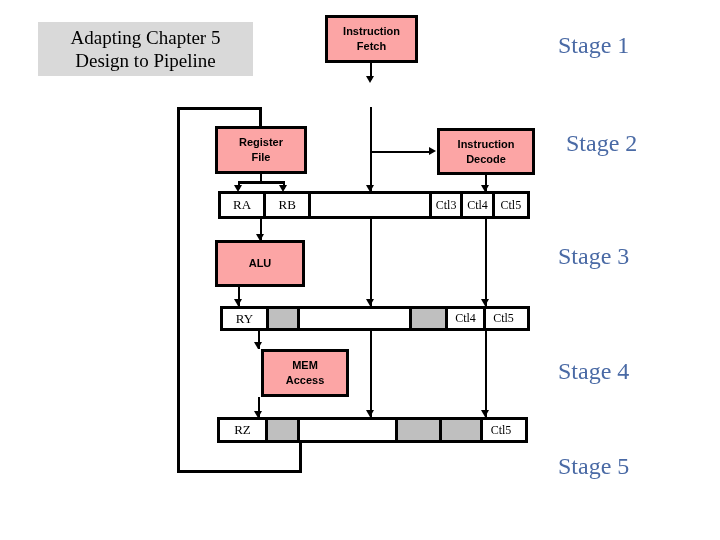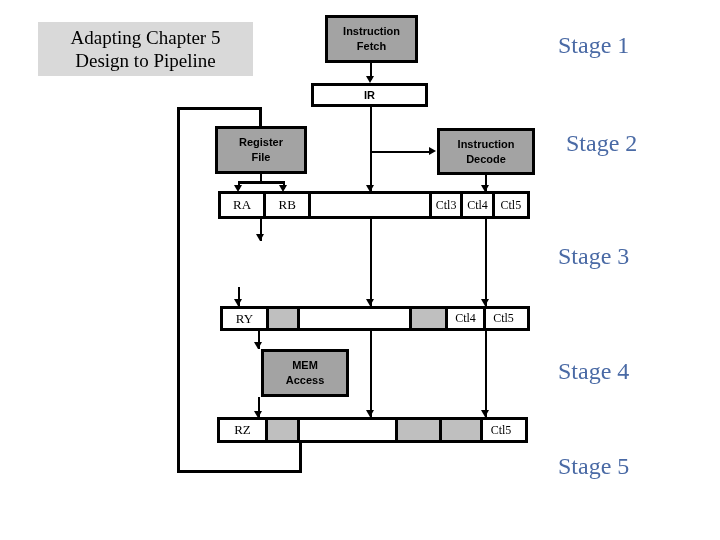--- a/index.html
+++ b/index.html
@@ -21,21 +21,21 @@
   
   .stage-label{
     position:absolute;
     font-family:"Liberation Serif", serif;
     font-size:24px;color:#4a6aa5;white-space:nowrap;
   }
 
   
   .pbox{
     position:absolute;box-sizing:border-box;
-    background:#a3a3a3;border:3px solid #000;
+    background:#fca5a5;border:3px solid #000;
     display:flex;flex-direction:column;align-items:center;justify-content:center;
     font-family:"Liberation Sans", sans-serif;
     font-weight:bold;font-size:11px;color:#000;line-height:1.35;text-align:center;
   }
   .pbox span{display:block;white-space:nowrap;}
 
   
   .irbox{
     position:absolute;box-sizing:border-box;background:#fff;border:3px solid #000;
     display:flex;align-items:center;justify-content:center;
@@ -141,34 +141,34 @@
   <div class="arrowhead" style="left:366px;top:410px;"></div>
 
   <div class="wire vline" style="left:485px;top:331px;height:86px;"></div>
   <div class="arrowhead" style="left:481px;top:410px;"></div>
 
   <div class="pbox" style="left:325px;top:15px;width:93px;height:48px;">
     <span>Instruction</span>
     <span>Fetch</span>
   </div>
 
-  <div class="irbox" style="left:311px;top:83px;width:117px;height:24px;">
-    <span>IR</span>
-  </div>
 
   <div class="pbox" style="left:437px;top:128px;width:98px;height:47px;">
     <span>Instruction</span>
     <span>Decode</span>
   </div>
 
   <div class="pbox" style="left:215px;top:126px;width:92px;height:48px;">
     <span>Register</span>
     <span>File</span>
   </div>
 
+  <div class="pbox" style="left:215px;top:240px;width:90px;height:47px;">
+    <span>ALU</span>
+  </div>
 
   <div class="pbox" style="left:215px;top:349px;width:88px;height:48px;margin-left:46px;">
     <span>MEM</span>
     <span>Access</span>
   </div>
 
   <div class="latch" style="left:218px;top:191px;width:312px;height:28px;">
     <div class="cell" style="width:46px;">RA</div>
     <div class="cell" style="width:46px;">RB</div>
     <div class="cell blank" style="width:123px;"></div>

